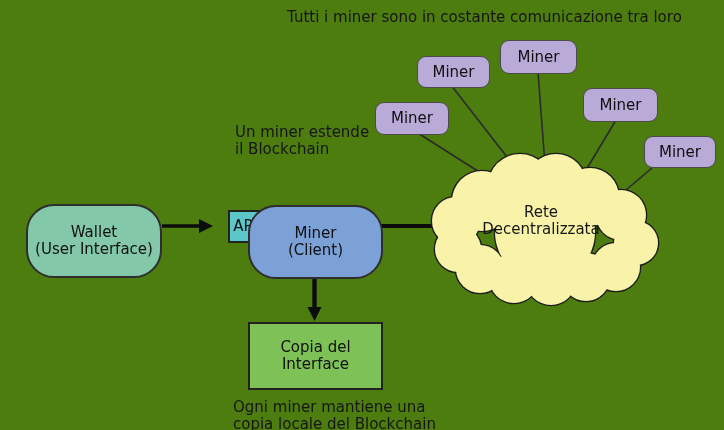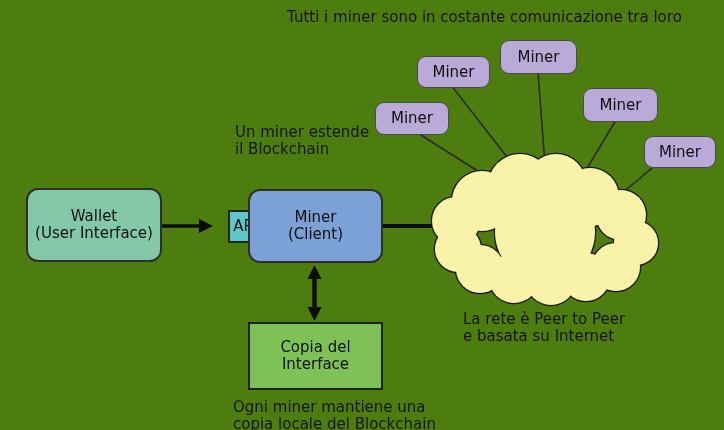--- a/index.html
+++ b/index.html
@@ -10,21 +10,21 @@
   svg{position:absolute;left:0;top:0;z-index:1;pointer-events:none;}
   .ann{
     position:absolute;z-index:2;font-size:15px;line-height:16.5px;
     white-space:pre-line;color:#161616;
   }
   .node{
     position:absolute;z-index:2;box-sizing:border-box;
     display:flex;align-items:center;justify-content:center;text-align:center;
     font-size:15px;line-height:17px;white-space:pre-line;color:#101010;
   }
-  .rounded-big{border:2px solid #2e2e2e;border-radius:12px;}
+  .rounded-big{border:2px solid #2e2e2e;border-radius:28px;margin-top:16px;}
   .square{border:2px solid #222;}
   .miner-chip{border:1.6px solid #4a4a4a;border-radius:9px;}
   #wallet{left:26px;top:188px;width:136px;height:74px;}
   #api{left:228px;top:210px;width:34px;height:33px;}
   #miner-client{left:248px;top:189px;width:135px;height:74px;}
   #copy{left:248px;top:322px;width:135px;height:68px;}
   .m0{left:375px;top:102px;width:74px;height:33px;}
   .m1{left:417px;top:56px;width:73px;height:32px;}
   .m2{left:500px;top:40px;width:77px;height:34px;}
   .m3{left:583px;top:88px;width:75px;height:34px;}
@@ -83,33 +83,33 @@
     <g>
       <line x1="314.5" y1="276" x2="314.5" y2="310" stroke="#0c0c0c" stroke-width="4.4"></line>
       <polygon points="307.5,279 321.5,279 314.5,265" fill="#0c0c0c"></polygon>
       <polygon points="307.5,307 321.5,307 314.5,321" fill="#0c0c0c"></polygon>
     </g>
   </svg>
 
   <div class="ann" id="t-top">Tutti i miner sono in costante comunicazione tra loro</div>
   <div class="ann" id="t-miner-extends">Un miner estende
 il Blockchain</div>
-  <div class="ann" id="t-p2p">La rete è Peer to Peer
-e basata su Internet</div>
   <div class="ann" id="t-copy">Ogni miner mantiene una
 copia locale del Blockchain</div>
 
   <div class="node rounded-big" id="wallet" style="background: rgb(130, 200, 169);">Wallet
 (User Interface)</div>
   <div class="node square" id="api" style="background: rgb(92, 198, 201);">API</div>
   <div class="node rounded-big" id="miner-client" style="background: rgb(123, 161, 215);">Miner
 (Client)</div>
   <div class="node square" id="copy" style="background: rgb(125, 193, 87);">Copia del
 Interface</div>
 
   <div class="node miner-chip m0" style="background: rgb(185, 170, 215);">Miner</div>
   <div class="node miner-chip m1" style="background: rgb(185, 170, 215);">Miner</div>
   <div class="node miner-chip m2" style="background: rgb(185, 170, 215);">Miner</div>
   <div class="node miner-chip m3" style="background: rgb(185, 170, 215);">Miner</div>
   <div class="node miner-chip m4" style="background: rgb(185, 170, 215);">Miner</div>
 
+  <div class="ann" id="cloud-label">Rete
+Decentralizzata</div>
 
 </div>
 
 </body></html>

